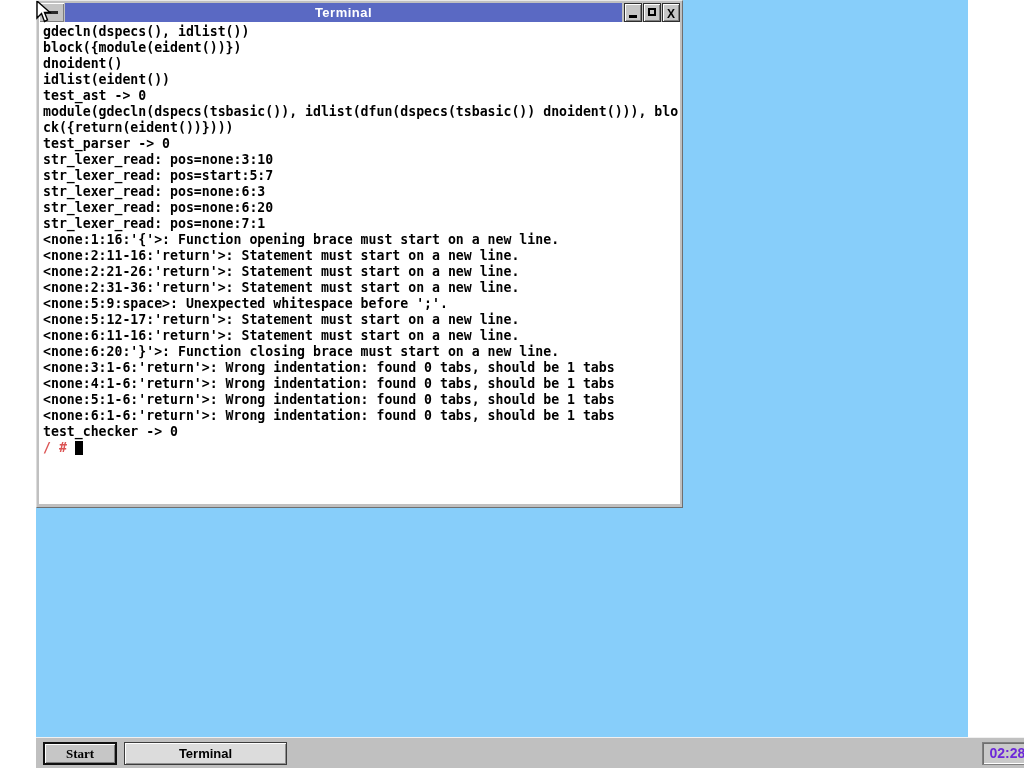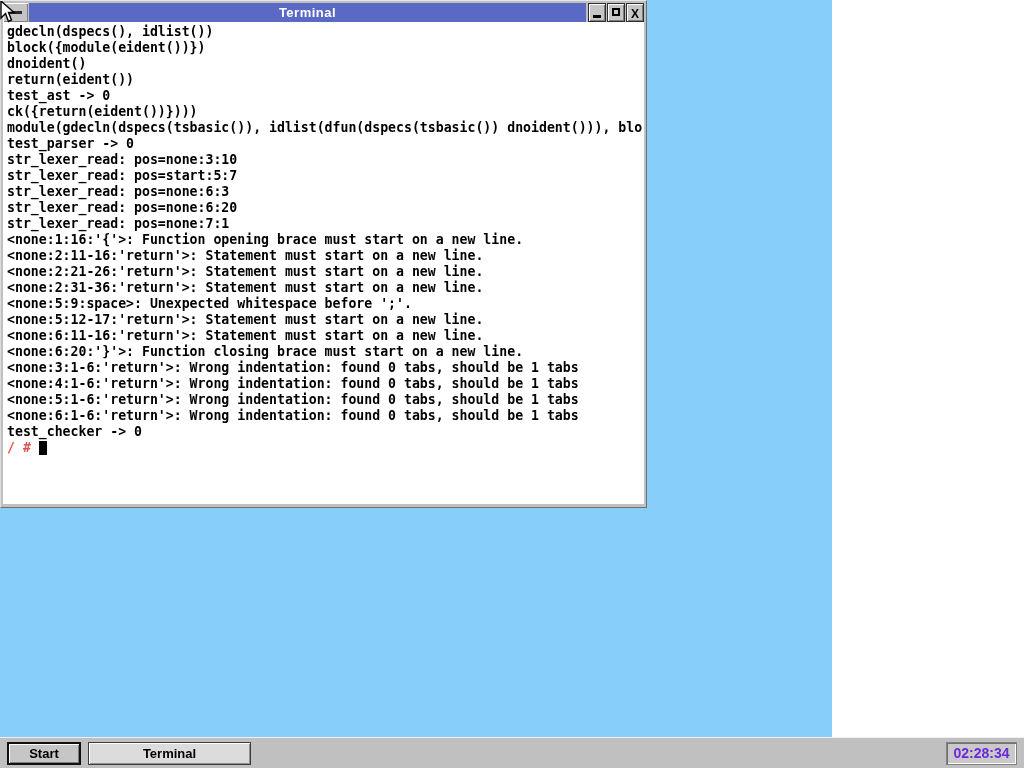--- a/index.html
+++ b/index.html
@@ -1,18 +1,18 @@
 <!DOCTYPE html>
 <html><head>
 <meta charset="utf-8">
 <style>
   html,body{margin:0;padding:0;}
   body{width:1024px;height:768px;overflow:hidden;}
-  #stage{position:relative;width:832px;height:768px;background:#87CEFA;
-         font-family:"Liberation Sans",sans-serif;}
+  #stage{position:relative;width:932px;height:768px;background:#87CEFA;
+         font-family:"Liberation Sans",sans-serif;margin-left:36px;}
 
   
   .window{position:absolute;left:0;top:3;width:647px;height:508px;
           background:#c0c0c0;box-sizing:border-box;
           border:1px solid;border-color:#e8e8e8 #6f6f6f #6f6f6f #dcdcdc;
           padding:2px 2px 3px 2px;}
   .titlebar{display:flex;height:19px;align-items:stretch;}
   .menu-btn{width:25px;height:19px;background:#c4c4c4;position:relative;
             box-shadow:inset 1px 1px 0 #ffffff, inset -1px -1px 0 #7e7e7e;
             flex:0 0 auto;}
@@ -39,21 +39,21 @@
   .blockcursor{display:inline-block;width:8px;height:14px;background:#000;
                margin-left:8px;vertical-align:text-bottom;}
 
   
   .taskbar{position:absolute;left:0;top:737px;width:1024px;height:31px;
            background:#c0c0c0;box-sizing:border-box;border-top:1px solid #f0f0f0;}
   .task-btn{position:absolute;top:4px;height:23px;box-sizing:border-box;
             font-size:13px;font-weight:bold;color:#000;text-align:center;
             line-height:19px;font-family:"Liberation Sans",sans-serif;}
   .start{left:7px;width:74px;background:#c6c6c6;border:2px solid #101010;
-         box-shadow:inset 1px 1px 0 #ffffff, inset -1px -1px 0 #7d7d7d;}
+         box-shadow:inset 1px 1px 0 #ffffff, inset -1px -1px 0 #7d7d7d;font-family:Liberation Serif, serif;}
   .taskwin{left:88px;width:163px;background:#dcdcdc;border:1px solid #3c3c3c;
            box-shadow:inset 1px 1px 0 #ffffff, inset -1px -1px 0 #909090;
            line-height:21px;}
   .clock{position:absolute;top:4px;right:7px;width:71px;height:23px;box-sizing:border-box;
          background:#c9c9c9;border:1px solid #808080;
          box-shadow:inset 1px 1px 0 #6f6f6f, inset -1px -1px 0 #ffffff;
          font-size:14px;font-weight:bold;color:#6d28d9;text-align:center;line-height:21px;}
 
   
   .cursor-arrow{position:absolute;left:0;top:1px;z-index:99;}
@@ -78,24 +78,24 @@
       <div class="tb-btn">
         <span class="glyph-close">X</span>
       </div>
     </div>
 
     <div class="content term">
       <div>
           <div class="term-line">gdecln(dspecs(), idlist())</div>
           <div class="term-line">block({module(eident())})</div>
           <div class="term-line">dnoident()</div>
-          <div class="term-line">return(eident())</div>
+          <div class="term-line">idlist(eident())</div>
           <div class="term-line">test_ast -&gt; 0</div>
+          <div class="term-line">module(gdecln(dspecs(tsbasic()), idlist(dfun(dspecs(tsbasic()) dnoident())), blo</div>
           <div class="term-line">ck({return(eident())})))</div>
-          <div class="term-line">module(gdecln(dspecs(tsbasic()), idlist(dfun(dspecs(tsbasic()) dnoident())), blo</div>
           <div class="term-line">test_parser -&gt; 0</div>
           <div class="term-line">str_lexer_read: pos=none:3:10</div>
           <div class="term-line">str_lexer_read: pos=start:5:7</div>
           <div class="term-line">str_lexer_read: pos=none:6:3</div>
           <div class="term-line">str_lexer_read: pos=none:6:20</div>
           <div class="term-line">str_lexer_read: pos=none:7:1</div>
           <div class="term-line">&lt;none:1:16:'{'&gt;: Function opening brace must start on a new line.</div>
           <div class="term-line">&lt;none:2:11-16:'return'&gt;: Statement must start on a new line.</div>
           <div class="term-line">&lt;none:2:21-26:'return'&gt;: Statement must start on a new line.</div>
           <div class="term-line">&lt;none:2:31-36:'return'&gt;: Statement must start on a new line.</div>

